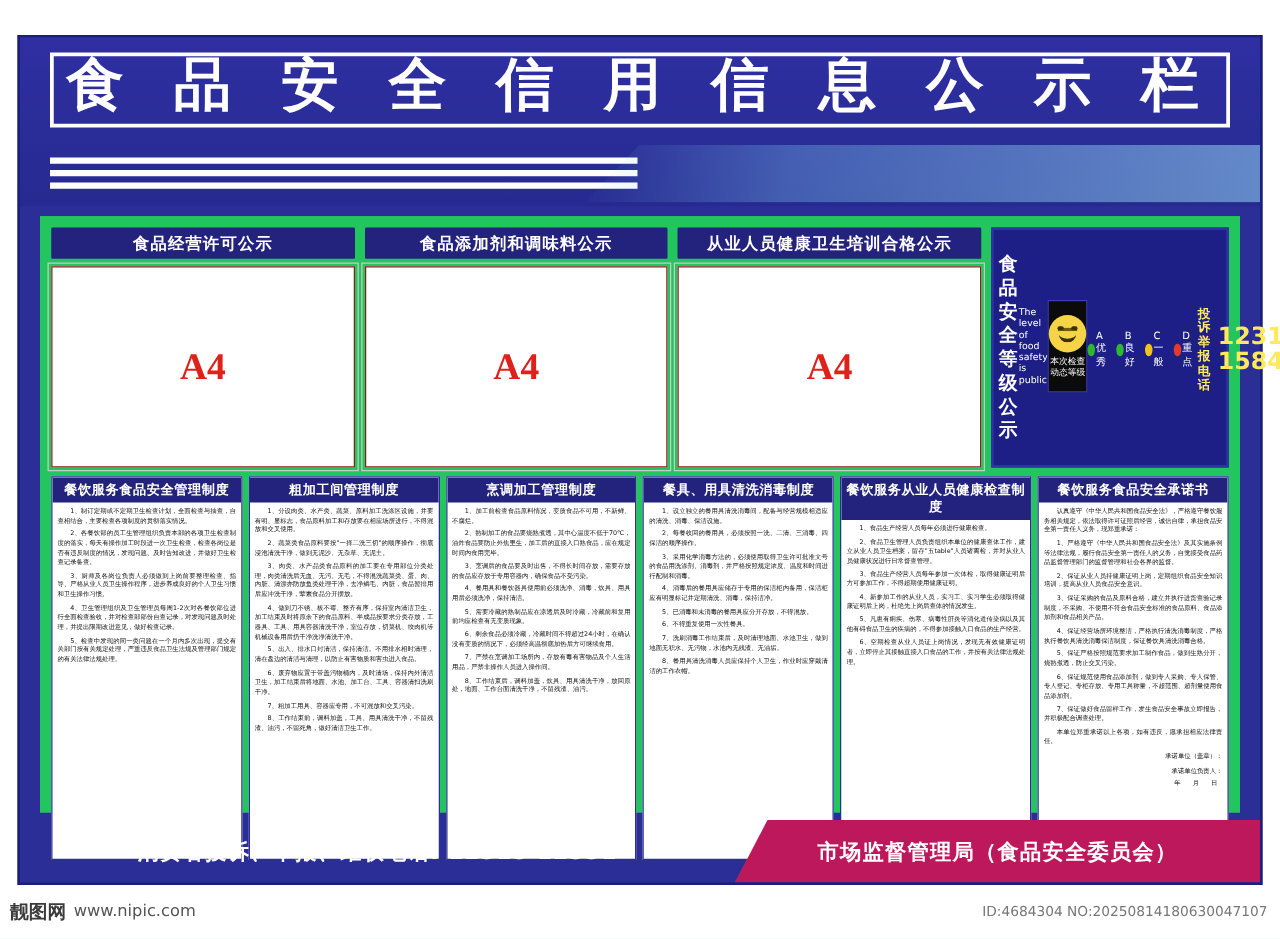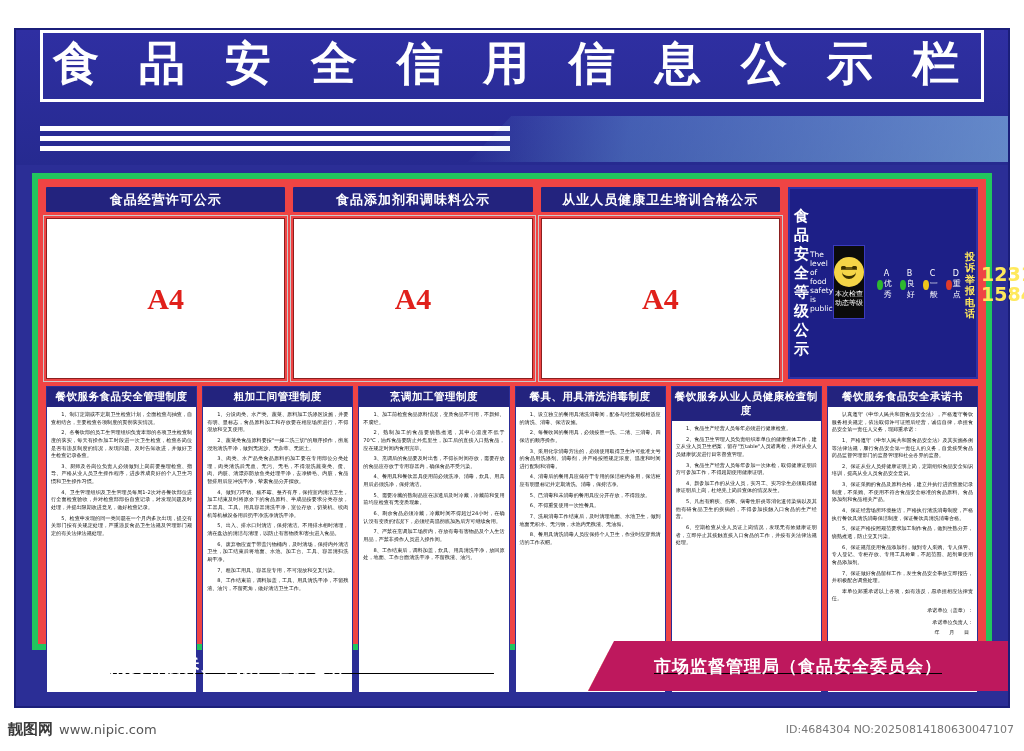--- a/index.html
+++ b/index.html
@@ -14,23 +14,23 @@
     position:absolute; left:14px; top:28px; width:996px; height:680px;
     background:#2b2e96;
     border:2px solid #1b1f7a;
   }
   
   .header {
     position:relative; height:135px;
     background:linear-gradient(180deg,#2f2fa2 0%, #262a90 100%);
   }
   .title-bar {
-    position:absolute; left:24px; top:0; right:24px; height:72px;
+    position:absolute; left:24px; top:12px; right:24px; height:60px;
     border:3px solid #ffffff;
-    display:flex; align-items:flex-start; justify-content:center;
+    display:flex; align-items:flex-end; justify-content:center;
   }
   .title-bar .title {
     color:#ffffff;
     font-size:46px;
     font-weight:bold;
     letter-spacing:12px;
     font-family:"DejaVu Sans","Liberation Sans",sans-serif;
     white-space:nowrap;
   }
   .deco {
@@ -41,22 +41,22 @@
   .deco i:nth-child(2){ width:100%; }
   .deco i:nth-child(3){ width:100%; }
   .deco-right {
     position:absolute; right:0; top:86px; width:540px; height:46px;
     background:linear-gradient(100deg, rgba(255,255,255,0) 0%, rgba(120,190,235,.35) 30%, rgba(150,215,245,.55) 100%);
     clip-path:polygon(8% 0, 100% 0, 100% 100%, 0 100%);
   }
   
   .content {
     position:absolute; left:16px; right:16px; top:143px; bottom:56px;
-    background:#ef4444;
-    border:6px solid #22c55e;
+    background:#22c55e;
+    border:1px solid #22c55e;
     padding:8px 8px 6px 8px;
   }
   
   .a4row { display:flex; gap:8px; height:192px; }
   .a4col { flex:1; display:flex; flex-direction:column; }
   .a4cap {
     background:#23237e; color:#fff; font-size:13px; font-weight:bold;
     text-align:center; padding:4px 0 3px; letter-spacing:1px;
     border-radius:1px;
   }
@@ -89,21 +89,21 @@
     box-shadow:0 0 0 0 #000;
     background:transparent;
     border-top:3px solid #6b5a12;
     border-left:0; border-right:0;
   }
   .smiley .eye { position:absolute; top:9px; width:5px; height:3px; background:#3a3000; border-radius:2px;}
   .smiley .eye.l{ left:7px;} .smiley .eye.r{ right:7px;}
   .smiley .mouth{ position:absolute; left:8px; bottom:8px; width:14px; height:7px;
     border-bottom:3px solid #3a3000; border-radius:0 0 14px 14px; }
   .g-screen .g-lab { color:#ffffff; font-size:7px; line-height:1.25; text-align:center; margin-top:3px;}
-  .g-levels { display:flex; gap:4px; margin-top:5px; align-items:center;margin-left:12px; }
+  .g-levels { display:flex; gap:4px; margin-top:5px; align-items:center; }
   .g-levels .lv { display:flex; align-items:center; gap:1px; color:#fff; font-size:8px; }
   .dot { width:10px; height:10px; border-radius:50%; display:inline-block; }
   .dot.a{background:#2eb82e;} .dot.b{background:#2eb82e;}
   .dot.c{background:#f0c419;} .dot.d{background:#e03b2b;}
   .g-phone {
     margin-top:6px; display:flex; align-items:center; gap:6px;
   }
   .g-phone .lbl { color:#ffe95c; font-size:10px; font-weight:bold; line-height:1.15; text-align:center;}
   .g-phone .num { color:#ffe95c; font-size:19px; font-weight:bold; line-height:1.05; font-family:"DejaVu Sans",sans-serif;}
   
@@ -120,22 +120,22 @@
     flex:1; padding:4px 4px 2px; overflow:hidden;
   }
   .col p {
     margin:0 0 3px; font-size:5.1px; line-height:1.5; color:#111; text-align:justify;
     text-indent:2em;
   }
   .col p.sign { text-align:right; text-indent:0; margin-top:4px; }
   .col p.date { text-align:right; text-indent:0; letter-spacing:4px;}
   
   .footer {
-    position:absolute; left:0; right:0; bottom:15px; height:50px;
-    display:flex; align-items:stretch;text-decoration:underline;
+    position:absolute; left:0; right:0; bottom:0; height:50px;
+    display:flex; align-items:stretch;
   }
   .f-left {
     flex:1; display:flex; align-items:center; justify-content:center;
     color:#ffffff; font-size:17px; font-weight:bold; letter-spacing:1px;
   }
   .f-right {
     width:420px; background:#be185d;
     display:flex; align-items:center; justify-content:center;
     color:#ffffff; font-size:17px; font-weight:bold; letter-spacing:1px;
     clip-path:polygon(26px 0, 100% 0, 100% 100%, 0 100%);

